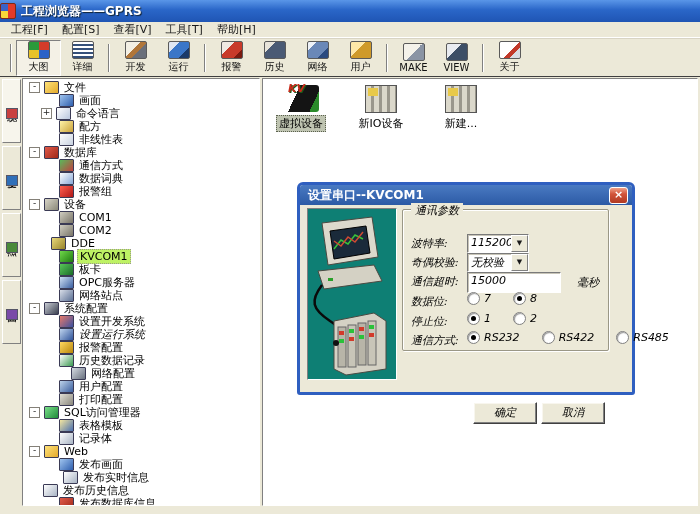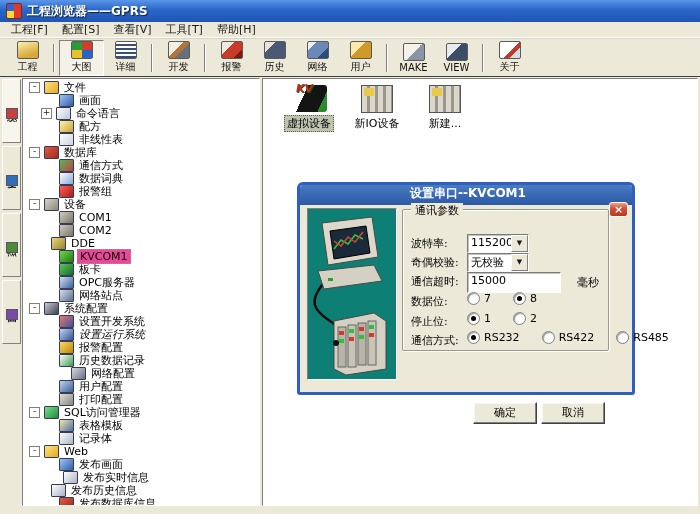--- a/index.html
+++ b/index.html
@@ -1,19 +1,19 @@
 <!DOCTYPE html>
 <html><head>
 <meta charset="utf-8">
 <style>
   html,body{margin:0;padding:0;}
   body{width:700px;height:514px;overflow:hidden;font-family:"DejaVu Sans","Liberation Sans",sans-serif;background:#ECE9D8;position:relative;}
   #app{position:absolute;inset:0;background:#ECE9D8;}
   
-  #titlebar{height:22px;background:linear-gradient(180deg,#5a96e8,#2a66c8 45%,#1f55b4);display:flex;align-items:center;gap:5px;padding:0 6px;}
+  #titlebar{height:22px;background:linear-gradient(180deg,#5a96e8,#2a66c8 45%,#1f55b4);display:flex;align-items:center;gap:5px;padding:0 0;}
   .appicon{width:14px;height:14px;background:conic-gradient(#e23a2a 0 50%,#f8d83a 0 75%,#3a62c8 0);border:1px solid #7a2a1a;border-radius:2px;}
   #title{color:#fff;font-weight:bold;font-size:12px;text-shadow:1px 1px 1px #123;}
   
   #menubar{height:15px;display:flex;align-items:center;padding-left:4px;font-size:11px;border-bottom:1px solid #fff;}
   .mitem{padding:0 7px;color:#1a1a1a;}
   
   #toolbar{height:37px;display:flex;align-items:center;padding-left:6px;border-top:1px solid #d8d4c4;border-bottom:1px solid #404040;}
   .tbtn{width:43px;height:34px;display:flex;flex-direction:column;align-items:center;justify-content:center;gap:1px;font-size:10px;color:#111;}
   .tbtn.pressed{border:1px solid;border-color:#808080 #fff #fff #808080;background:#f4f1e6;}
   .tsep{width:1px;height:28px;background:#808080;border-right:1px solid #fff;margin:0 4px;}
@@ -36,36 +36,36 @@
   #vtabs{position:absolute;left:0;top:2px;width:21px;bottom:2px;display:flex;flex-direction:column;gap:3px;padding-top:1px;}
   .vtab{width:17px;min-height:56px;margin-left:2px;background:#ECE9D8;border:1px solid;border-color:#fff #808080 #808080 #fff;display:flex;flex-direction:column;align-items:center;justify-content:center;font-size:10px;padding:3px 0;}
   .vtab.active{background:#f7f5ec;}
   .vlabel{writing-mode:vertical-rl;text-orientation:upright;letter-spacing:1px;line-height:1;}
   .vicon{width:10px;height:9px;border:1px solid #556;margin-top:3px;}
   #treepanel{position:absolute;left:22px;top:2px;width:236px;bottom:8px;background:#fff;border:1px solid;border-color:#808080 #fff #fff #808080;overflow:hidden;font-size:11px;padding-top:2px;}
   .trow{display:flex;align-items:center;height:13px;white-space:nowrap;color:#000;}
   .ebox{width:9px;height:9px;border:1px solid #848078;background:#fff;font-size:9px;line-height:7px;text-align:center;color:#222;flex:none;}
   .ticon{width:13px;height:11px;margin:0 3px 0 4px;border:1px solid #3a3a55;flex:none;border-radius:1px;}
   .tlabel{padding:0 2px;}
-  .trow.sel .tlabel{background:#ec4899;border:1px dotted #9a9a8a;}
+  .trow.sel .tlabel{background:#bef264;border:1px dotted #9a9a8a;}
   #splitter{position:absolute;left:258px;top:0;width:4px;bottom:0;}
   #content{position:absolute;left:262px;top:2px;right:2px;bottom:8px;background:#fff;border:1px solid;border-color:#808080 #fff #fff #808080;}
-  #content-icons{display:flex;gap:12px;padding:4px 18px;}
+  #content-icons{display:flex;gap:24px;padding:4px 10px;}
   .citem{width:56px;display:flex;flex-direction:column;align-items:center;gap:3px;font-size:11px;padding-top:2px;}
   .cicon{height:27px;display:flex;align-items:flex-end;justify-content:center;position:relative;}
   .ci-kv-device-icon{width:36px;background:linear-gradient(115deg,transparent 36%,#141414 36% 80%,#2a8a2a 80%);border-radius:3px;}
   .kvtext{position:absolute;top:-3px;left:5px;color:#c82a1a;font-weight:bold;font-style:italic;font-size:11px;text-shadow:1px 1px 0 #1a5a1a;}
   .ci-new-io-device-icon,.ci-new-device-icon{width:30px;height:26px;border:1px solid #555;background:linear-gradient(#e8c94a,#e8c94a) 2px 2px/10px 8px no-repeat,repeating-linear-gradient(90deg,#dbd8cb 0 5px,#9a978c 5px 8px);}
   .clabel{padding:0 2px;}
   .citem.sel .clabel{background:#BFC4B1;border:1px dotted #5a604e;}
   
   #dialog{position:absolute;left:297px;top:182px;width:332px;background:#ECE9D8;border:3px solid #2f5fc0;border-radius:6px 6px 3px 3px;z-index:10;}
-  .dlg-title{height:20px;background:linear-gradient(180deg,#4a7ac2,#2c5aa5);color:#fff;font-weight:bold;font-size:12px;display:flex;align-items:center;padding:0 4px 0 8px;border-radius:3px 3px 0 0;flex-direction:column;}
+  .dlg-title{height:20px;background:linear-gradient(180deg,#4a7ac2,#2c5aa5);color:#fff;font-weight:bold;font-size:12px;display:flex;align-items:center;padding:0 4px 0 8px;border-radius:3px 3px 0 0;}
   .dlg-close{margin-left:auto;width:17px;height:15px;background:linear-gradient(180deg,#f0a088,#d2543a 40%,#b03a22);border:1px solid #fff;border-radius:3px;color:#fff;text-align:center;line-height:13px;font-size:11px;font-weight:bold;}
-  .dlg-body{position:relative;height:187px;font-size:11px;}
+  .dlg-body{position:relative;height:187px;font-size:11px;font-style:italic;}
   .dlg-art{position:absolute;left:7px;top:3px;width:88px;height:170px;border:1px solid;border-color:#808080 #fff #fff #808080;}
   .groupbox{position:absolute;left:102px;top:4px;width:205px;height:140px;border:1px solid #9a9786;box-shadow:inset 1px 1px 0 #fff,1px 1px 0 #fff;border-radius:2px;}
   .gb-title{position:absolute;top:-7px;left:8px;background:#ECE9D8;padding:0 4px;}
   .grow{position:absolute;left:8px;right:4px;height:18px;display:flex;align-items:center;}
   .gfield{position:absolute;left:48px;top:0;display:flex;align-items:center;}
   .combo{width:60px;height:17px;background:#fff;border:1px solid;border-color:#7a7a7a #fff #fff #7a7a7a;display:flex;box-shadow:inset 1px 1px 0 #c8c5b8;}
   .cval{flex:1;padding:1px 3px;font-size:11px;overflow:hidden;}
   .cbtn{width:15px;background:#ECE9D8;border:1px solid;border-color:#fff #808080 #808080 #fff;text-align:center;font-size:7px;line-height:14px;color:#1a1a1a;flex:none;}
   .tbox{width:86px;height:17px;background:#fff;border:1px solid;border-color:#7a7a7a #fff #fff #7a7a7a;padding:1px 3px;box-shadow:inset 1px 1px 0 #c8c5b8;}
   .unit{margin-left:16px;}
@@ -83,37 +83,37 @@
     <span id="title">工程浏览器——GPRS</span>
   </div>
   <div id="menubar">
       <span class="mitem">工程[F]</span>
       <span class="mitem">配置[S]</span>
       <span class="mitem">查看[V]</span>
       <span class="mitem">工具[T]</span>
       <span class="mitem">帮助[H]</span>
     </div>
   <div id="toolbar">
-      <div class="tbtn">
-        <div class="tico ti-project-icon"></div>
-        <div class="tlabel">工程</div>
-      </div>
       <div class="tsep"></div>
       <div class="tbtn pressed">
         <div class="tico ti-large-icons-icon"></div>
         <div class="tlabel">大图</div>
       </div>
       <div class="tbtn">
         <div class="tico ti-details-icon"></div>
         <div class="tlabel">详细</div>
       </div>
       <div class="tsep"></div>
       <div class="tbtn">
         <div class="tico ti-develop-icon"></div>
         <div class="tlabel">开发</div>
+      </div>
+      <div class="tbtn">
+        <div class="tico ti-run-icon"></div>
+        <div class="tlabel">运行</div>
       </div>
       <div class="tsep"></div>
       <div class="tbtn">
         <div class="tico ti-alarm-icon"></div>
         <div class="tlabel">报警</div>
       </div>
       <div class="tbtn">
         <div class="tico ti-history-icon"></div>
         <div class="tlabel">历史</div>
       </div>
@@ -284,21 +284,21 @@
           <span class="tlabel">Web</span>
         </div>
         <div class="trow" style="padding-left: 32px;">
           <span class="ticon" style="background: linear-gradient(135deg, rgb(159, 196, 239), rgb(47, 95, 174));"></span>
           <span class="tlabel">发布画面</span>
         </div>
         <div class="trow" style="padding-left: 36px;">
           <span class="ticon" style="background: linear-gradient(135deg, rgb(255, 255, 255), rgb(168, 180, 196));"></span>
           <span class="tlabel">发布实时信息</span>
         </div>
-        <div class="trow" style="padding-left: 24px;">
+        <div class="trow" style="padding-left: 16px;">
           <span class="ticon" style="background: linear-gradient(135deg, rgb(255, 255, 255), rgb(168, 180, 196));"></span>
           <span class="tlabel">发布历史信息</span>
         </div>
         <div class="trow" style="padding-left: 32px;">
           <span class="ticon" style="background: linear-gradient(135deg, rgb(224, 90, 74), rgb(160, 40, 24));"></span>
           <span class="tlabel">发布数据库信息</span>
         </div>
       </div>
     <div id="splitter"></div>
     <div id="content">

